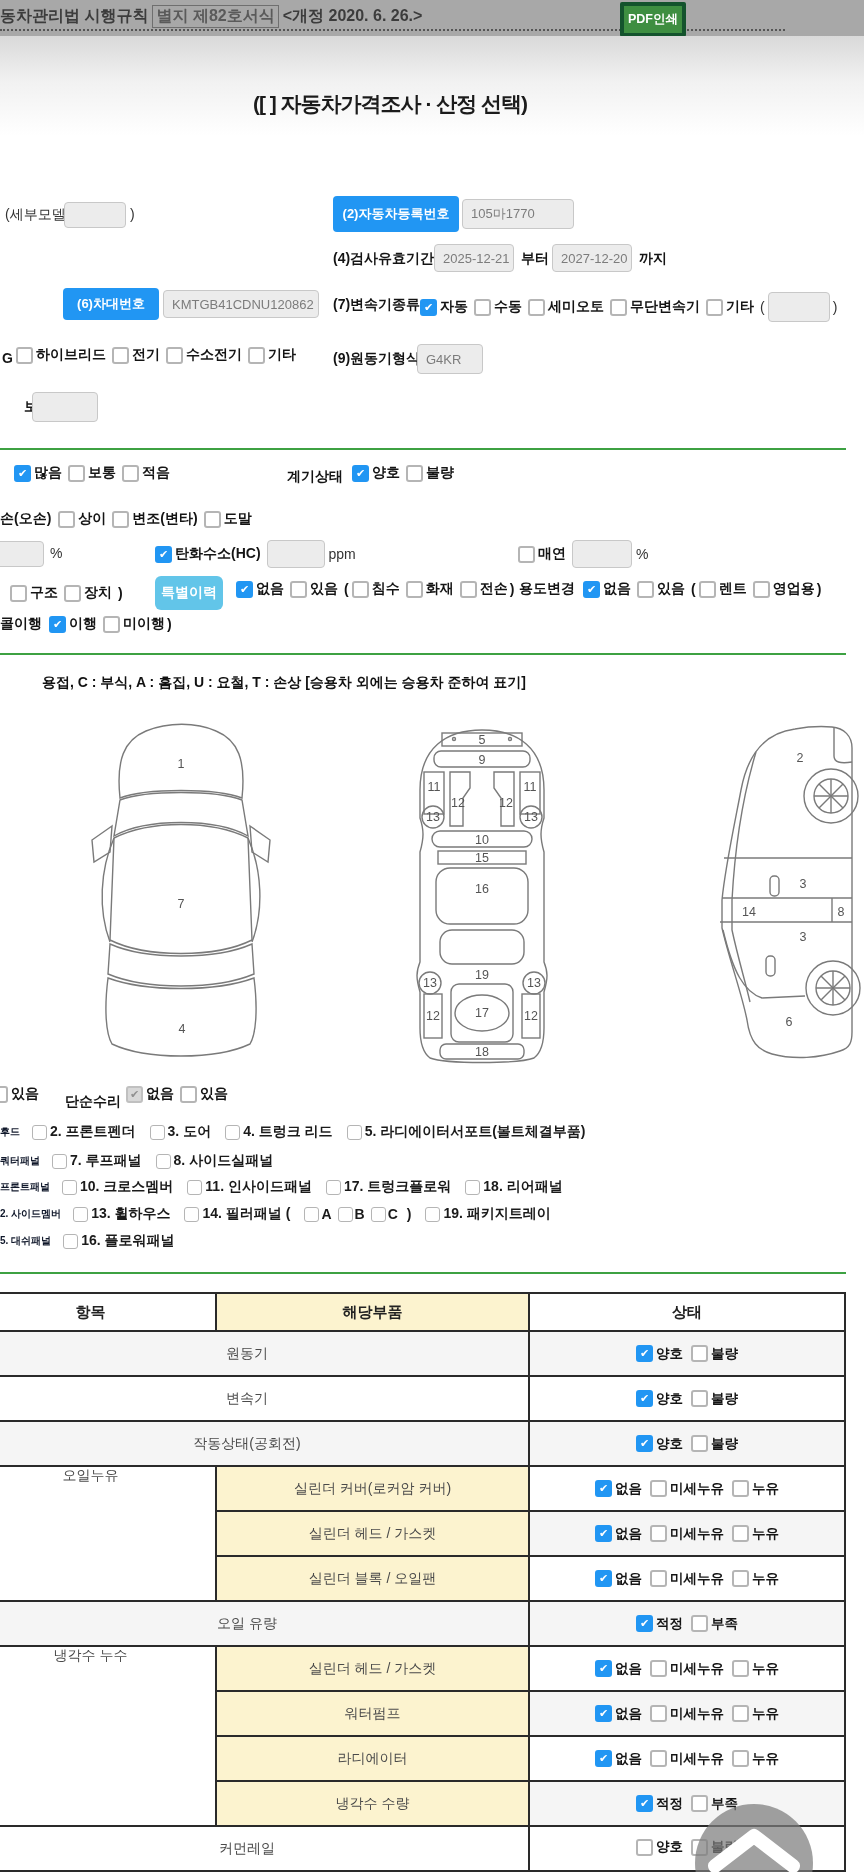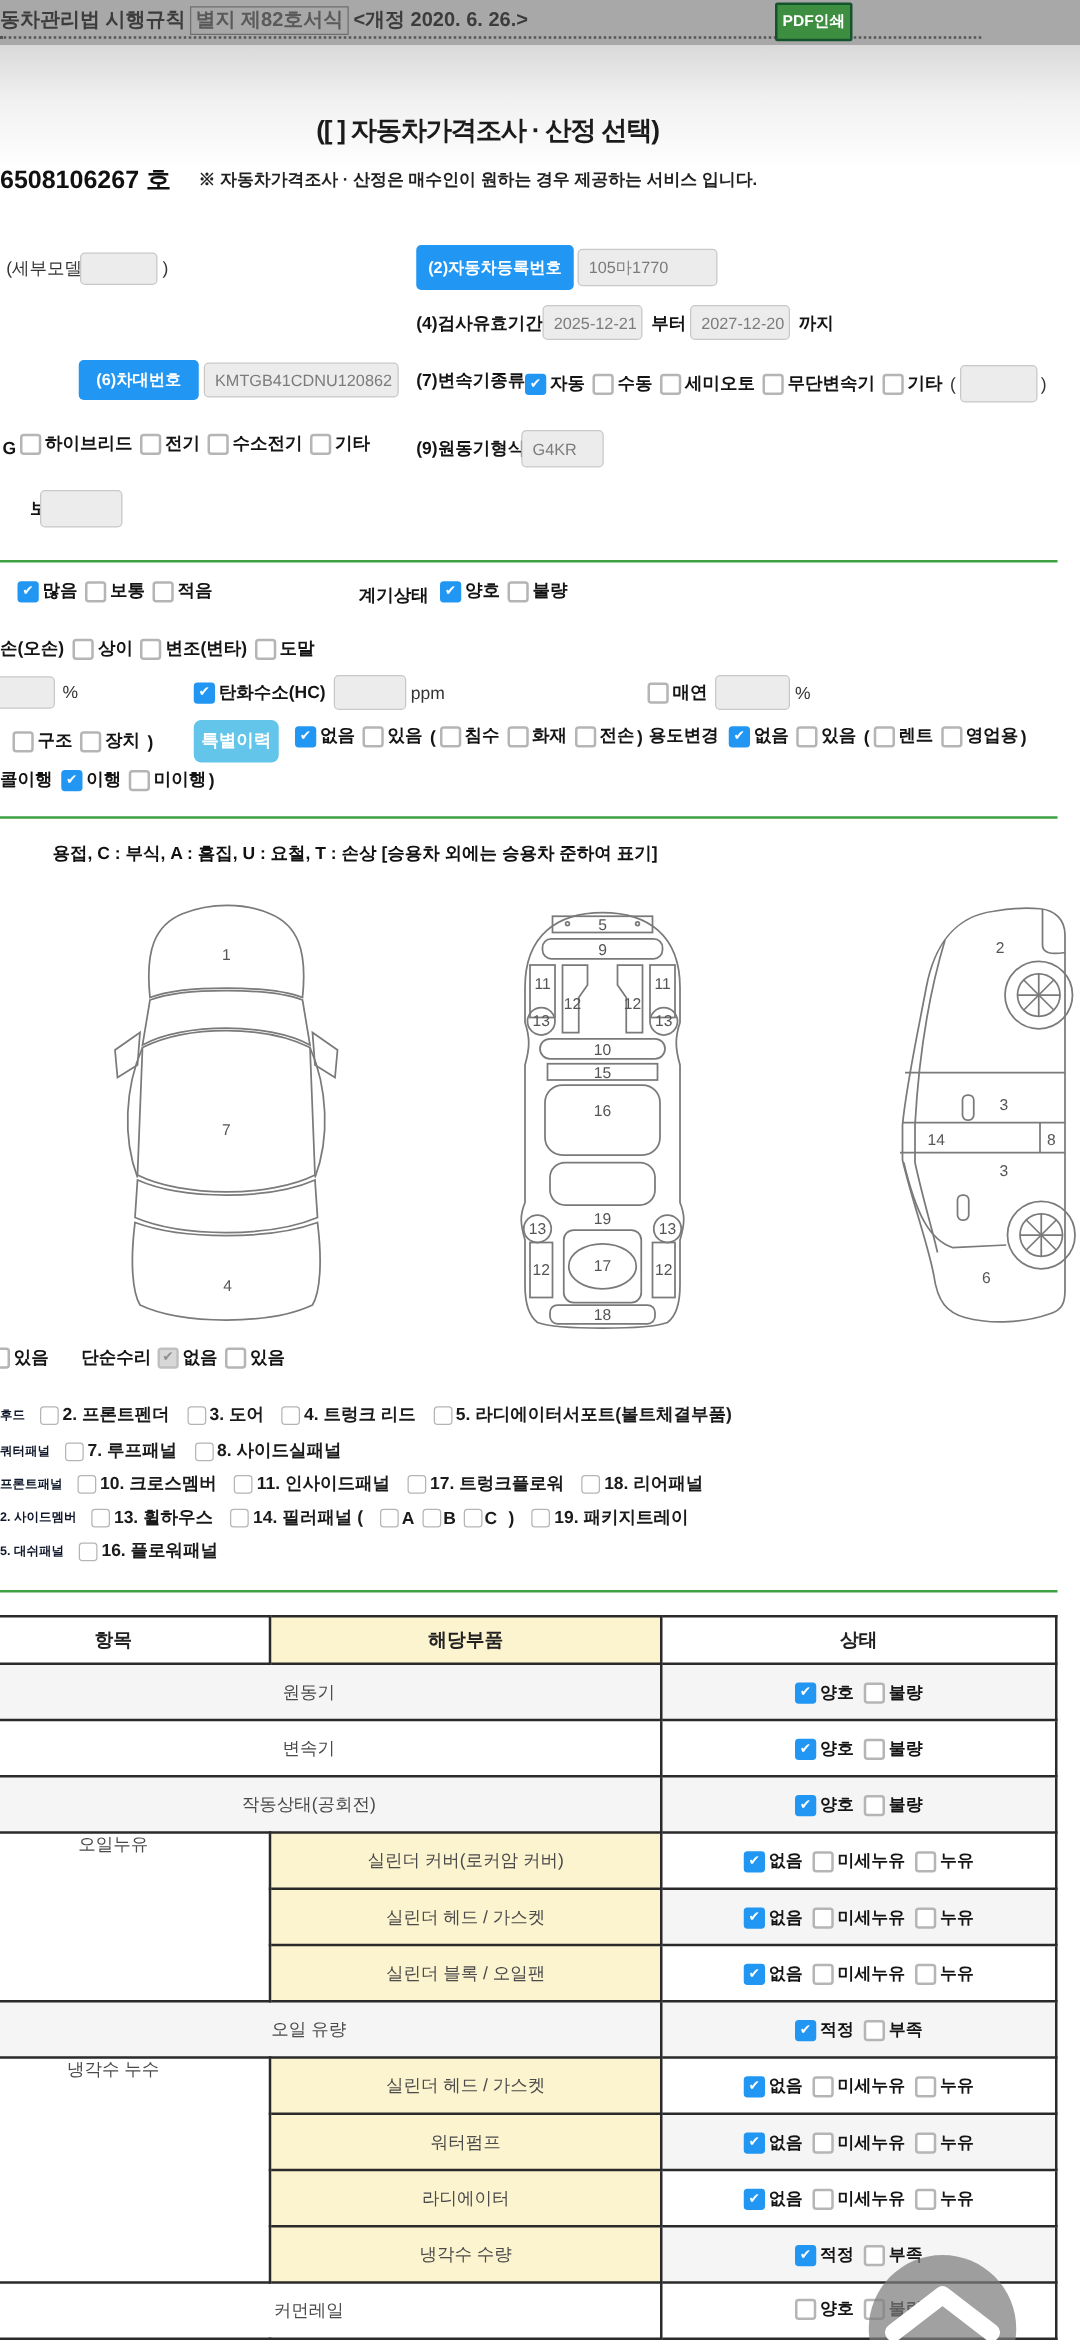--- a/index.html
+++ b/index.html
@@ -4,21 +4,21 @@
 <style>
   html,body{margin:0;padding:0;background:#fff;}
   .page{position:relative;width:864px;height:1872px;overflow:hidden;background:#fff;
         font-family:"Liberation Sans",sans-serif;}
   .abs{position:absolute;}
   
   .topbar{left:0;top:0;width:864px;height:36px;background:#a8a8a8;}
   .topbar-text{left:0;top:5px;font-size:16px;font-weight:700;color:#3c3c3c;white-space:nowrap;display:flex;align-items:center;}
   .boxed{border:1px solid #6f6f6f;padding:0 3px;margin:0 4px;font-weight:600;color:#5a5a5a;}
   .dotline{left:0;top:29px;width:785px;border-top:2px dotted #555;}
-  .pdf-btn{left:620px;top:2px;width:58px;height:27px;background:#3e8e41;border:2px solid #14532d;
+  .pdf-btn{left:620px;top:2px;width:58px;height:27px;background:#3e8e41;border:4px solid #14532d;
            border-radius:2px;color:#fff;font-size:12.5px;font-weight:600;display:flex;align-items:center;justify-content:center;cursor:pointer;}
   .hdr-grad{left:0;top:36px;width:864px;height:100px;background:linear-gradient(180deg,#d9d9d9 0%,#f1f1f1 45%,#ffffff 100%);}
   .title{left:0;top:42px;width:780px;text-align:center;font-size:27px;font-weight:800;color:#1b1b1b;letter-spacing:-1px;}
   .subtitle{left:0;top:90px;width:780px;text-align:center;font-size:21px;font-weight:800;color:#1b1b1b;letter-spacing:-1px;}
   .report-row{left:0;top:130px;display:flex;align-items:center;white-space:nowrap;}
   .report-no{font-size:20px;font-weight:800;color:#111;}
   .notice{margin-left:22px;font-size:13.5px;font-weight:700;color:#222;}
   
   .txt{font-size:14px;font-weight:700;color:#141414;white-space:nowrap;}
   .plain{font-weight:400;color:#333;}
@@ -77,24 +77,20 @@
   <div class="abs topbar-text">
     <span>동차관리법 시행규칙</span>
     <span class="boxed">별지 제82호서식</span>
     <span>&lt;개정 2020. 6. 26.&gt;</span>
   </div>
   <div class="abs dotline"></div>
   <div class="abs pdf-btn">PDF인쇄</div>
 
   <div class="abs hdr-grad"></div>
   <div class="abs subtitle">([ ] 자동차가격조사 · 산정 선택)</div>
-  <div class="abs report-row">
-    <span class="report-no">6508106267 호</span>
-    <span class="notice">※ 자동차가격조사 · 산정은 매수인이 원하는 경우 제공하는 서비스 입니다.</span>
-  </div>
 
   <span class="abs txt plain" style="left:5px;top:206px;">(세부모델 :</span>
   <span class="abs inp" style="left:64px;top:202px;width:62px;height:26px;"></span>
   <span class="abs txt plain" style="left:130px;top:206px;">)</span>
   <span class="abs tag" style="left:333px;top:196px;width:126px;height:36px;">(2)자동차등록번호</span>
   <span class="abs inp" style="left:462px;top:199px;width:112px;height:30px;">105마1770</span>
 
   <span class="abs txt" style="left:333px;top:250px;">(4)검사유효기간</span>
   <span class="abs inp" style="left:434px;top:244px;width:80px;height:28px;">2025-12-21</span>
   <span class="abs txt" style="left:521px;top:250px;">부터</span>
@@ -408,21 +404,21 @@
       <text x="841" y="916">8</text>
       <text x="803" y="941">3</text>
       <text x="789" y="1026">6</text>
     </g>
   </svg>
 
   <div class="abs row" style="left:0px;top:1077px;">
     <span class="cb" style="margin-left:-9px;"></span>
     <span class="cl">있음</span>
     <span class="sp26"></span>
-    <span class="txt" style="margin-right:5px;">단순수리</span>
+    <span class="txt" style="margin-right:5px;margin-top:16px;">단순수리</span>
     <span class="checks">
         <span class="ck">
           <span class="cb gray">✔</span>
           <span class="cl">없음</span>
         </span>
         <span class="ck">
           <span class="cb"></span>
           <span class="cl">있음</span>
         </span>
       </span>

